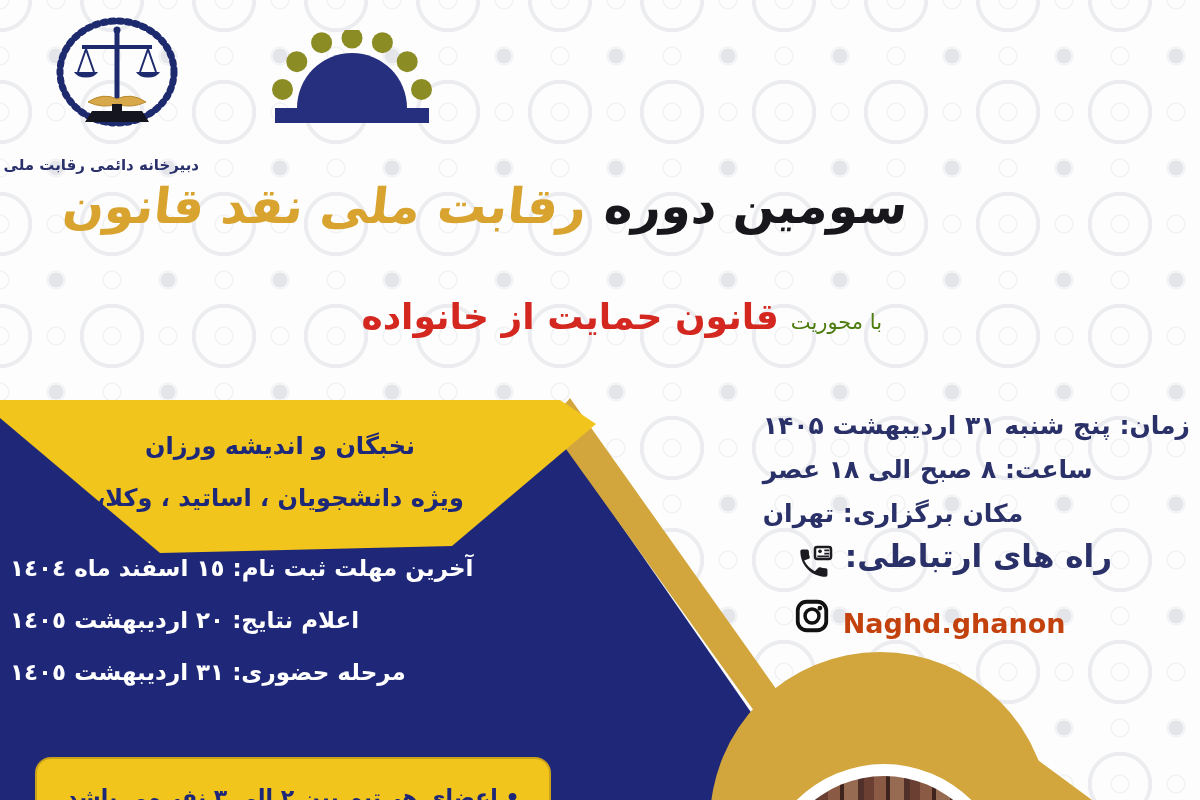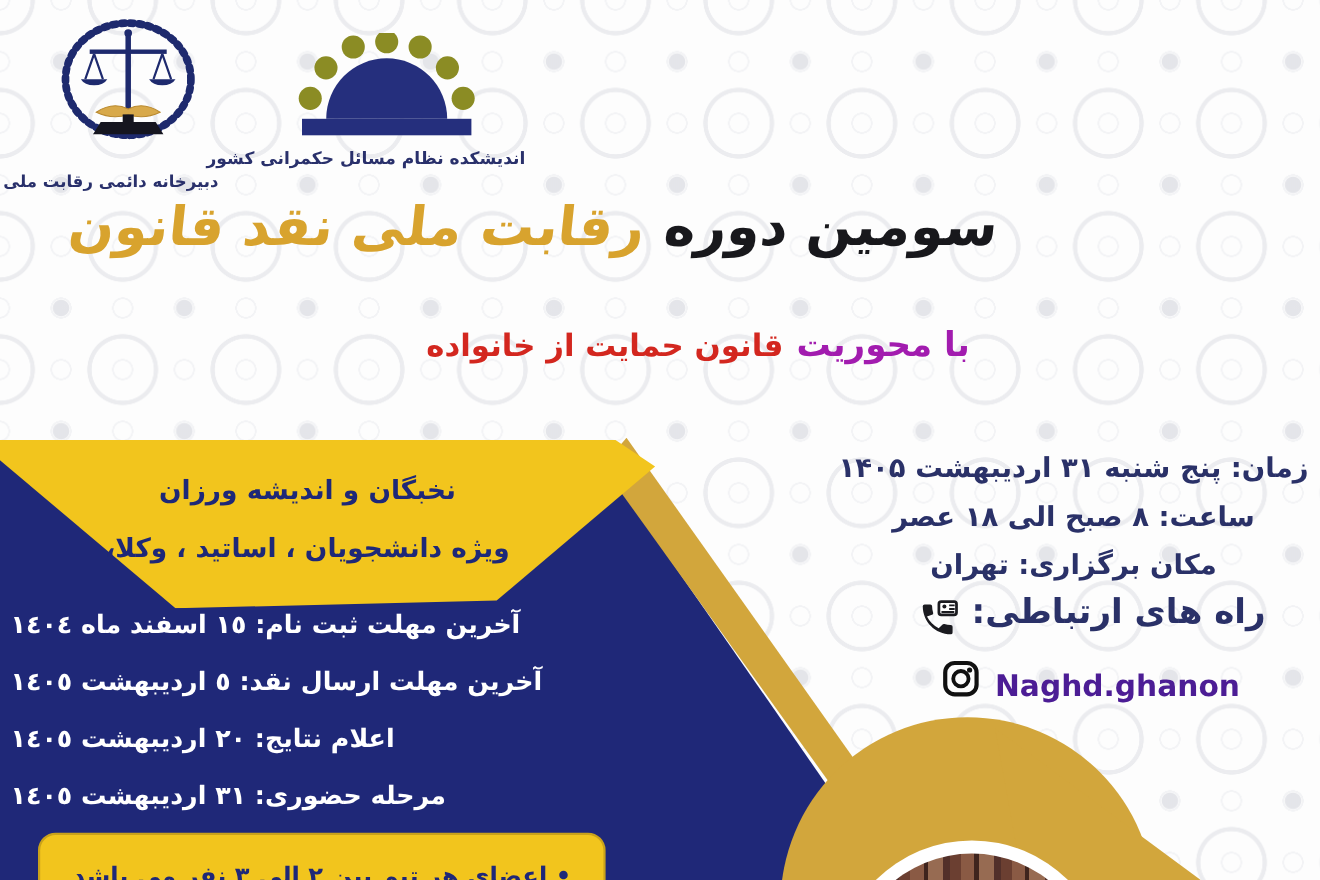--- a/index.html
+++ b/index.html
@@ -30,22 +30,22 @@
   
   .main-title{
     position:absolute;right:292px;top:178px;display:flex;gap:18px;align-items:baseline;
     font-size:49px;font-weight:800;white-space:nowrap;transform:skewX(-6deg);
   }
   .title-prefix{color:#18181c;}
   .title-main{color:#d8a32e;}
   .subtitle{
     position:absolute;right:318px;top:296px;display:flex;gap:12px;align-items:baseline;white-space:nowrap;
   }
-  .sub-lead{font-size:31px;font-weight:700;color:#a21caf;}
-  .sub-highlight{font-size:28px;font-weight:800;color:#d3271f;}
+  .sub-lead{font-size:21px;font-weight:400;color:#4d7c0f;}
+  .sub-highlight{font-size:36px;font-weight:800;color:#d3271f;}
   .sub-note{font-size:20px;font-weight:700;color:#26262a;}
   
   .navy-panel{position:absolute;inset:0;background:#1f2878;
     clip-path:polygon(0px 418px,548px 420px,812px 800px,0px 800px);}
   .gold-stripe{position:absolute;inset:0;background:#d2a63c;
     clip-path:polygon(570px 398px,852px 796px,818px 800px,548px 424px);}
   .ribbon{position:absolute;inset:0;background:#f2c51d;
     clip-path:polygon(0px 400px,560px 400px,596px 424px,452px 546px,160px 553px,0px 418px);}
   .ribbon-text{
     position:absolute;left:30px;top:420px;width:500px;text-align:center;
@@ -60,28 +60,28 @@
     position:absolute;left:35px;top:757px;width:512px;height:43px;
     background:#f2c51d;border:2px solid #caa21a;border-radius:16px 16px 0 0;
     overflow:hidden;
   }
   .team-note{
     margin-top:26px;text-align:center;color:#1e2878;font-weight:800;font-size:22px;white-space:nowrap;
   }
   
   .details{
     position:absolute;right:10px;top:404px;display:flex;flex-direction:column;
-    align-items:center;color:#2a3168;font-weight:700;white-space:nowrap;
+    align-items:flex-end;color:#2a3168;font-weight:700;white-space:nowrap;
   }
   .detail{font-size:25px;line-height:44px;}
   .contact-row{display:flex;align-items:flex-start;gap:10px;margin-left:30px;line-height:40px;font-size:31px;}
   .contact-row .icon-wrap{margin-top:8px;}
   .phone{font-size:27px;font-weight:800;color:#1b1b20;margin-left:32px;line-height:40px;letter-spacing:1px;}
   .insta-row{display:flex;align-items:center;gap:12px;margin-left:30px;margin-top:4px;line-height:40px;}
-  .insta-handle{font-size:27px;font-weight:800;color:#4c1d95;direction:ltr;unicode-bidi:embed;}
+  .insta-handle{font-size:27px;font-weight:800;color:#c2410c;direction:ltr;unicode-bidi:embed;}
   
   .gold-blob{position:absolute;left:710px;top:652px;width:340px;height:340px;border-radius:50%;background:#d2a63c;}
   .gold-blob-wedge{position:absolute;inset:0;background:#d2a63c;
     clip-path:polygon(905px 662px,1092px 800px,930px 800px);}
   .photo-ring{position:absolute;left:760px;top:764px;width:248px;height:248px;border-radius:50%;background:#ffffff;}
   .photo{
     position:absolute;left:772px;top:776px;width:224px;height:224px;border-radius:50%;
     background:
       repeating-linear-gradient(90deg,#6b3f31 0 10px,#8a5a44 10px 22px,#3f241d 22px 26px,#976b52 26px 40px,#52302a 40px 46px);
   }
@@ -94,21 +94,20 @@
 
   <div class="navy-panel"></div>
   <div class="gold-stripe"></div>
   <div class="ribbon"></div>
   <div class="ribbon-text">
     <div>نخبگان و اندیشه ورزان</div>
     <div>ویژه دانشجویان ، اساتید ، وکلا،</div>
   </div>
   <div class="deadlines">
     <div class="deadline">آخرین مهلت ثبت نام: ١٥ اسفند ماه ١٤٠٤</div>
-    <div class="deadline">آخرین مهلت ارسال نقد: ٥ اردیبهشت ١٤٠٥</div>
     <div class="deadline">اعلام نتایج: ٢٠ اردیبهشت ١٤٠٥</div>
     <div class="deadline">مرحله حضوری: ٣١ اردیبهشت ١٤٠٥</div>
   </div>
   <div class="team-box">
     <div class="team-note">
       <span>•</span>
       <span>اعضای هر تیم بین ۲ الی ۳ نفر می باشد</span>
     </div>
   </div>
 
@@ -143,21 +142,20 @@
         <circle cx="69.8" cy="31.7" r="10.5" fill="#8b8c24"></circle>
         <circle cx="94.6" cy="12.7" r="10.5" fill="#8b8c24"></circle>
         <circle cx="125" cy="8" r="10.5" fill="#8b8c24"></circle>
         <circle cx="155.4" cy="12.7" r="10.5" fill="#8b8c24"></circle>
         <circle cx="180.2" cy="31.7" r="10.5" fill="#8b8c24"></circle>
         <circle cx="194.5" cy="59.4" r="10.5" fill="#8b8c24"></circle>
         <path d="M70 78 A55 55 0 0 1 180 78 Z" fill="#252f7d"></path>
         <rect x="48" y="78" width="154" height="15" fill="#252f7d"></rect>
       </svg>
     </span>
-    <div class="logo-center-caption">اندیشکده نظام مسائل حکمرانی کشور</div>
   </div>
 
 
   <div class="main-title">
     <span class="title-prefix">سومین دوره</span>
     <span class="title-main">رقابت ملی نقد قانون</span>
   </div>
   <div class="subtitle">
     <span class="sub-lead">با محوریت</span>
     <span class="sub-highlight">قانون حمایت از خانواده</span>

